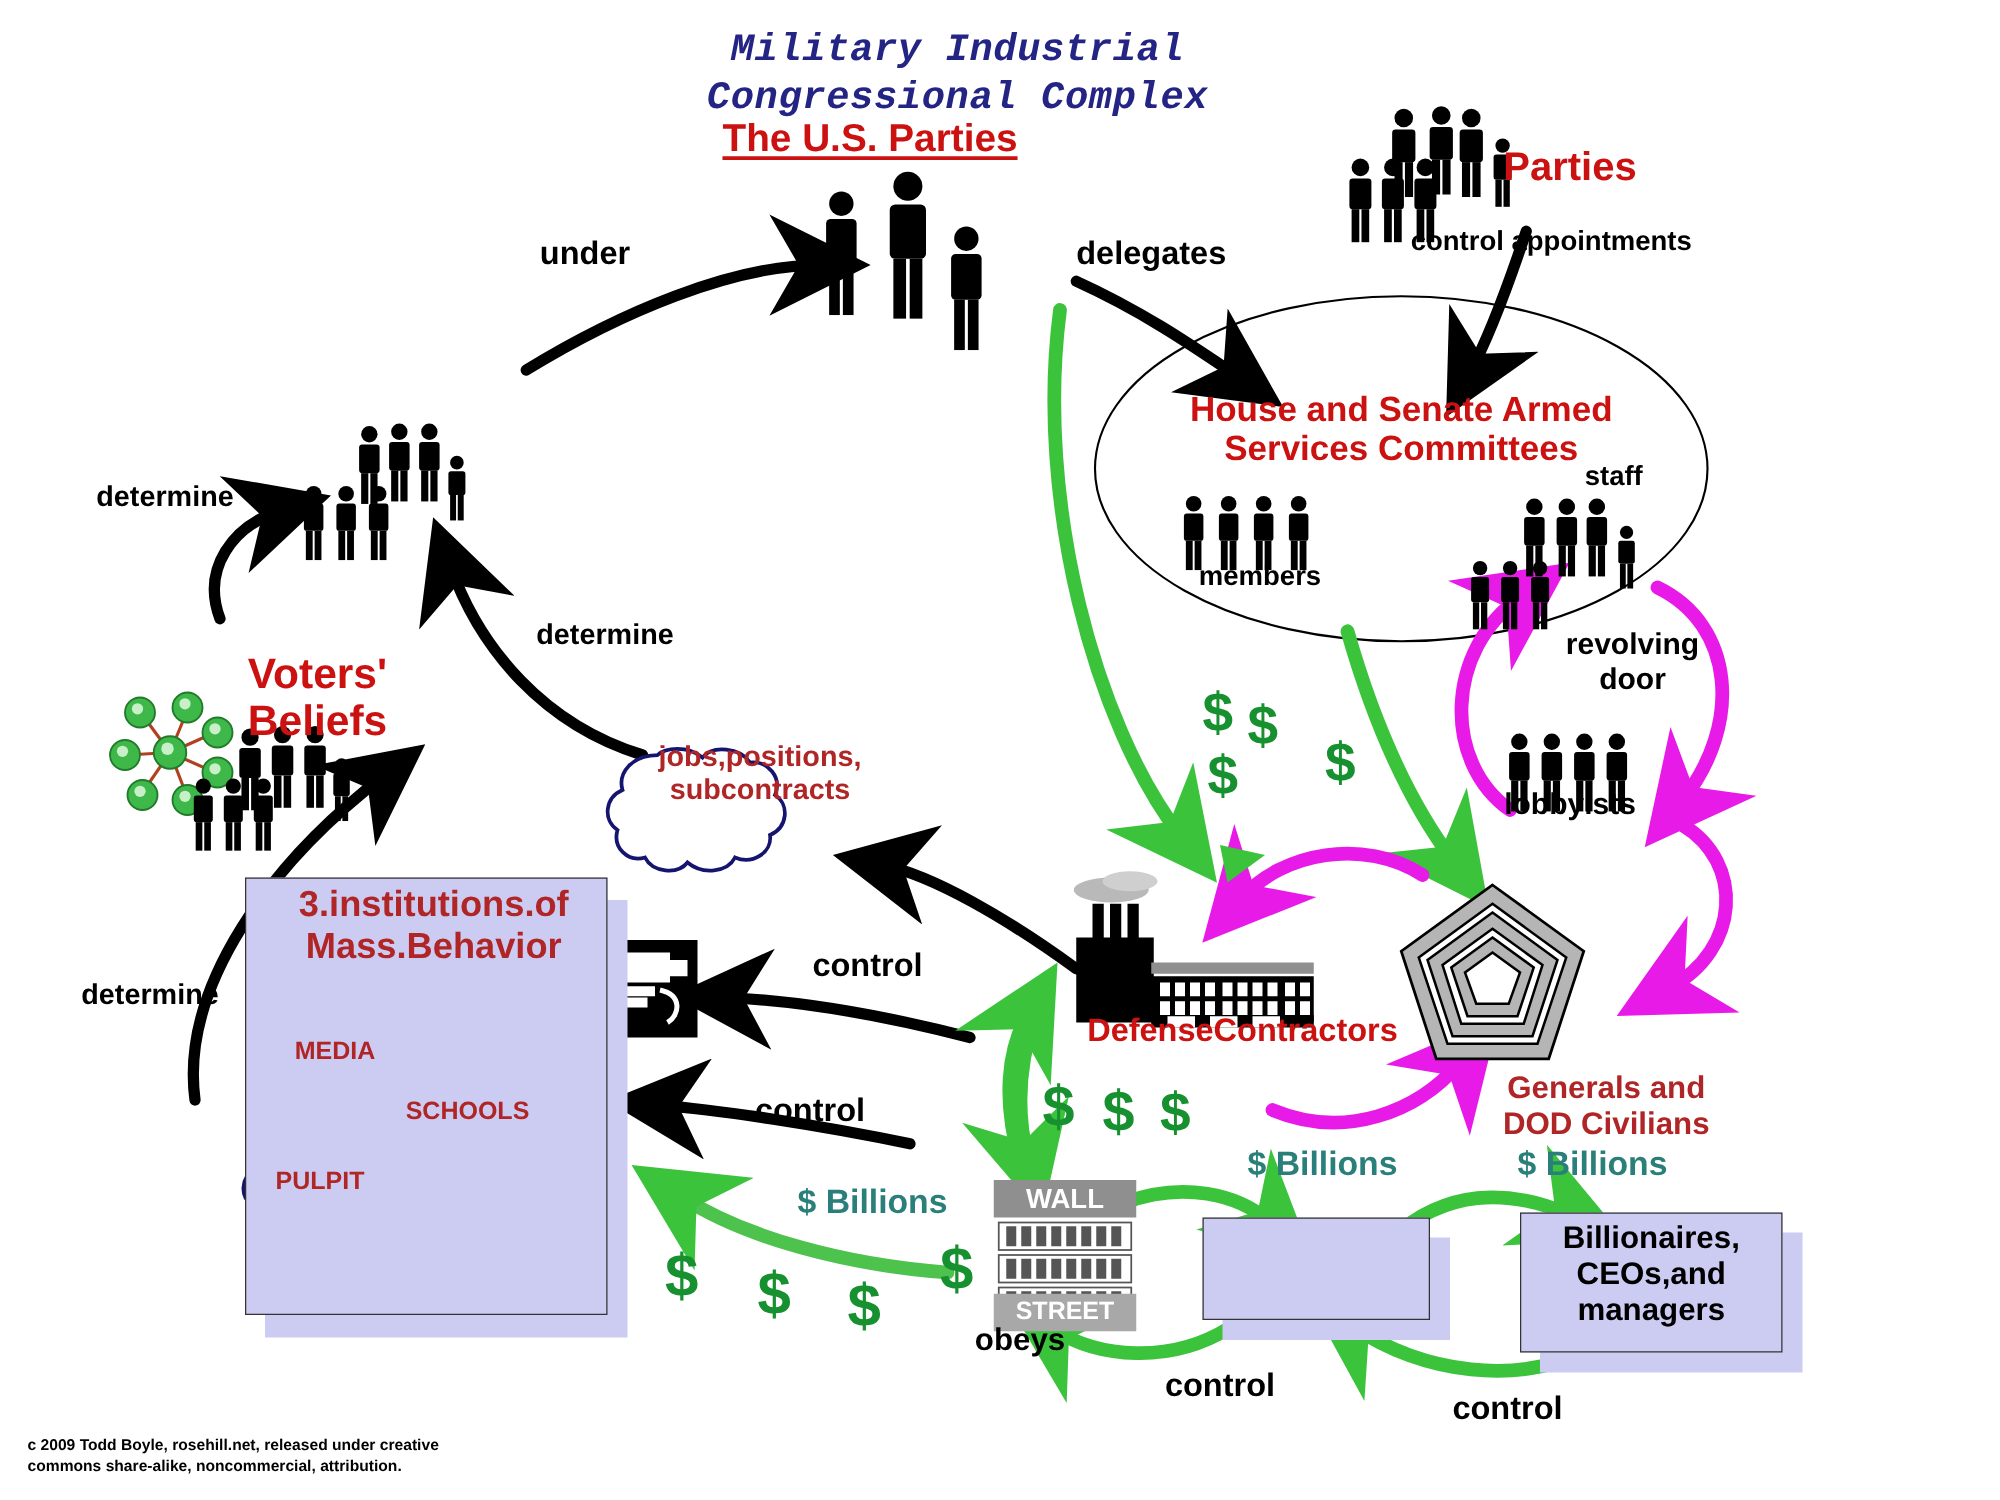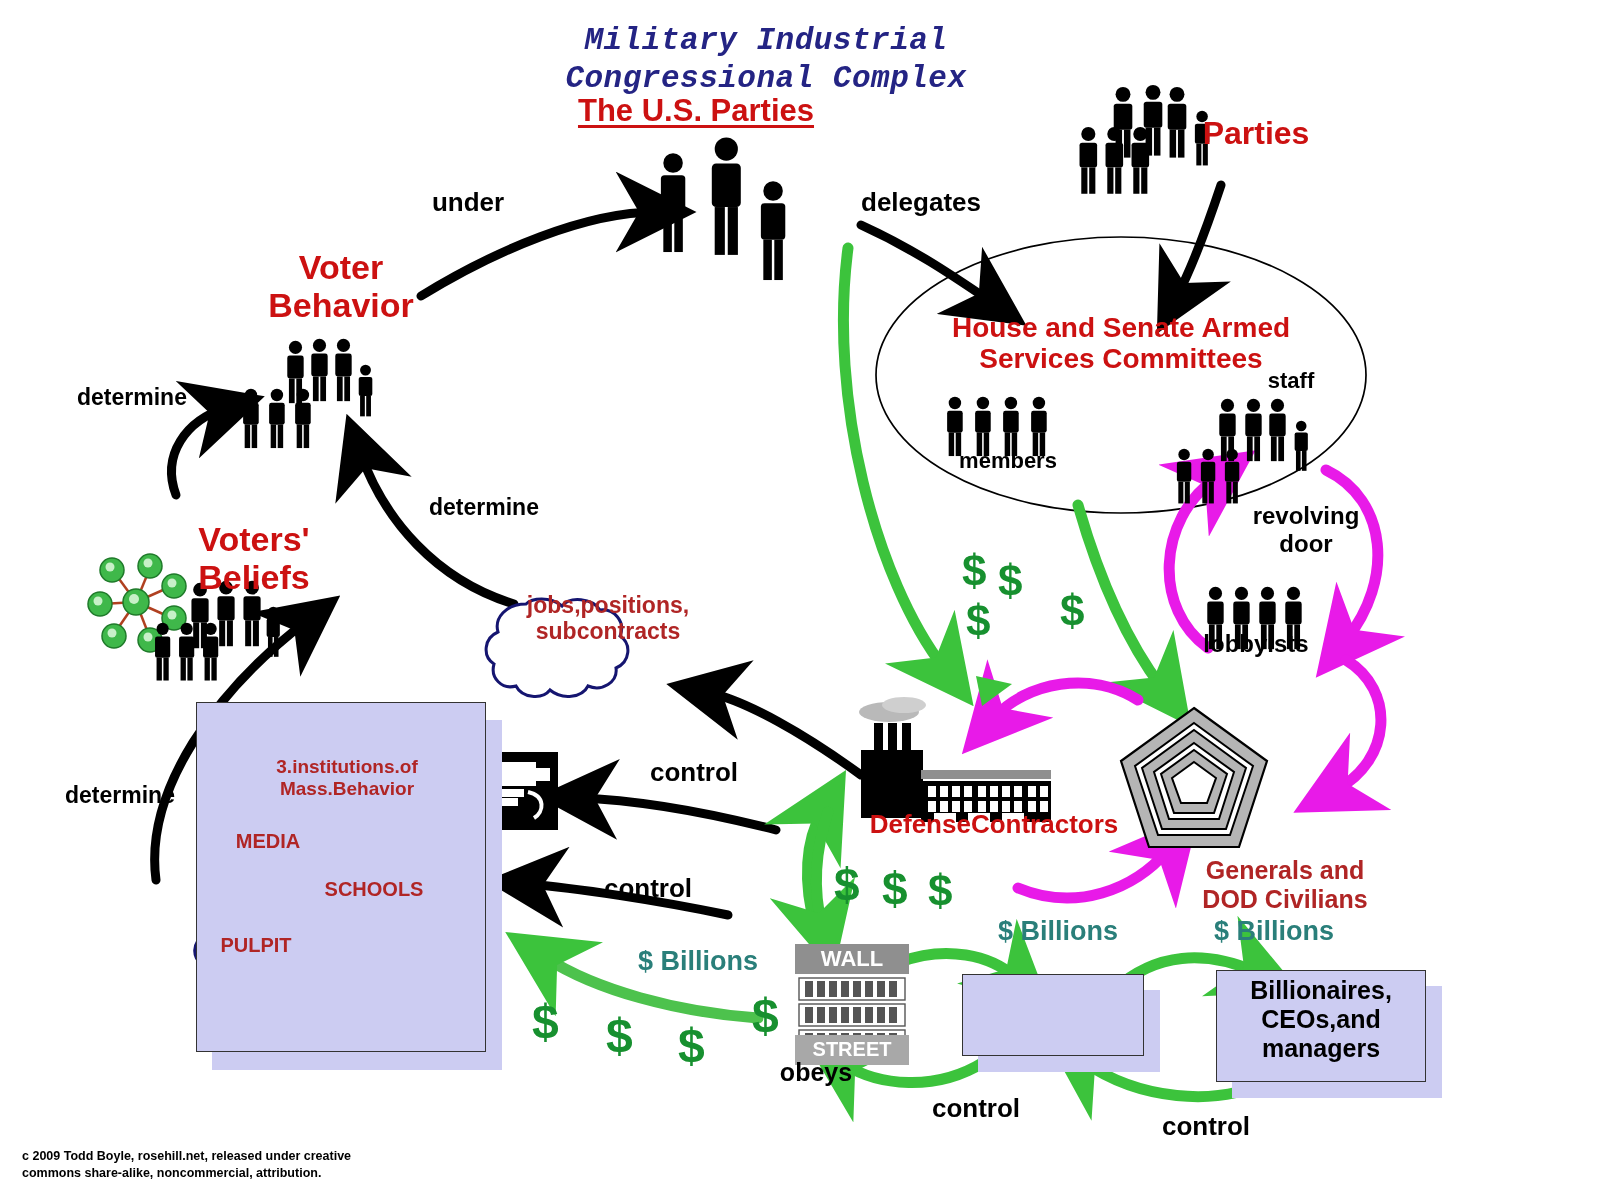--- a/index.html
+++ b/index.html
@@ -511,45 +511,42 @@
   <div class="node boxf" style="left:1200px;top:970px;width:210px;height:112px;"></div>
 
   <div class="node ttl" style="left:400px;top:22px;width:700px;">
     <div>Military Industrial</div>
     <div>Congressional Complex</div>
   </div>
 
   <div class="node redttl u" style="left:500px;top:94px;width:360px;font-size:31px;">The U.S. Parties</div>
 
   <div class="node redttl" style="left:1140px;top:116px;width:200px;font-size:32px;">Parties</div>
+  <div class="node blk" style="left:1060px;top:180px;width:330px;font-size:22px;">control appointments</div>
 
   <div class="node redttl" style="left:860px;top:312px;width:490px;font-size:28px;">
     <div>House and Senate Armed</div>
     <div>Services  Committees</div>
   </div>
   <div class="node blk" style="left:902px;top:448px;width:180px;font-size:22px;">members</div>
   <div class="node blk" style="left:1230px;top:368px;width:90px;font-size:22px;">staff</div>
 
   <div class="node blk" style="left:1190px;top:502px;width:200px;font-size:24px;">
     <div>revolving</div>
     <div>door</div>
   </div>
   <div class="node blk" style="left:1160px;top:630px;width:160px;font-size:24px;">lobbyists</div>
 
-  <div class="node redttl" style="left:200px;top:248px;width:250px;font-size:34px;">
-    <div>Voter</div>
-    <div>Behavior</div>
-  </div>
 
   <div class="node redttl" style="left:138px;top:520px;width:200px;font-size:34px;">
     <div>Voters'</div>
     <div>Beliefs</div>
   </div>
 
-  <div class="node darkred" style="left:196px;top:708px;width:270px;font-size:19px;margin-top:48px;">
+  <div class="node darkred" style="left:196px;top:708px;width:270px;font-size:29px;">
     <div>3.institutions.of</div>
     <div>Mass.Behavior</div>
   </div>
 
   <div class="node darkred" style="left:176px;top:830px;width:152px;font-size:20px;">MEDIA</div>
   <div class="node darkred" style="left:282px;top:878px;width:152px;font-size:20px;">SCHOOLS</div>
   <div class="node darkred" style="left:164px;top:934px;width:152px;font-size:20px;">PULPIT</div>
 
   <div class="node darkred" style="left:478px;top:592px;width:228px;font-size:23px;">
     <div>jobs,positions,</div>

